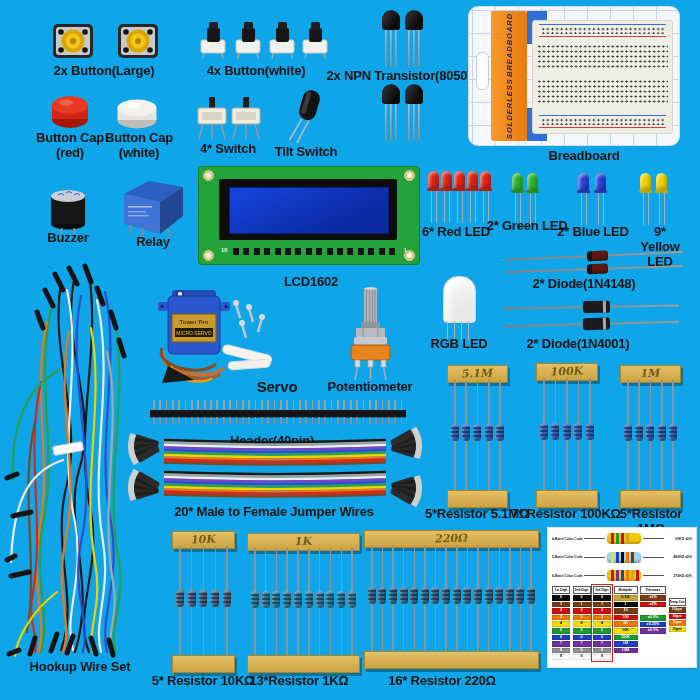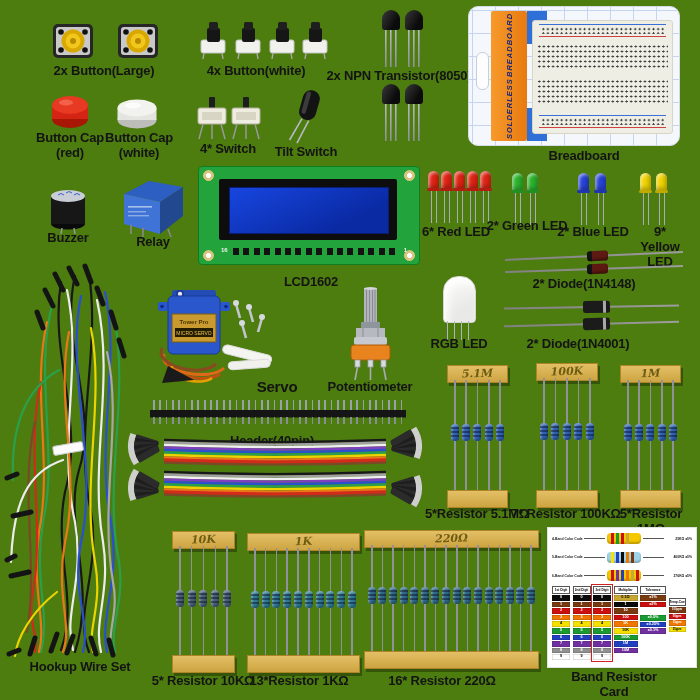--- a/index.html
+++ b/index.html
@@ -1,16 +1,16 @@
 <!DOCTYPE html>
 <html><head>
 <meta charset="utf-8">
 <style>
   html,body{margin:0;padding:0;background:#fff;}
-  #canvas{position:relative;width:700px;height:700px;background:#4d7c0f;overflow:hidden;
+  #canvas{position:relative;width:700px;height:700px;background:#0ea5e9;overflow:hidden;
           font-family:"Liberation Sans",sans-serif;}
   .item{position:absolute;}
   .lbl{position:absolute;transform:translateX(-50%);font-size:13px;font-weight:700;color:#141414;
        text-align:center;white-space:pre-line;letter-spacing:-0.2px;line-height:1.15;}
   svg{display:block;overflow:visible;}
 
   
   .to92{position:absolute;width:20px;height:57px;}
   .to92::before{content:"";position:absolute;left:1px;top:0;width:18px;height:20px;
     background:linear-gradient(120deg,#3a3a3a,#0b0b0b 70%);border-radius:9px 9px 3px 3px;}
@@ -512,20 +512,21 @@
         <rect x="268" y="58.5" width="24" height="7" rx="2" fill="#1e1e1e" transform="rotate(6 264 62)"></rect>
         <rect x="292" y="59.5" width="6" height="5" fill="#cfcfcf" transform="rotate(6 264 62)"></rect>
         <rect x="268" y="58.5" width="24" height="7" rx="2" fill="#2b2b2b" transform="rotate(14 264 62)"></rect>
         <rect x="292" y="59.5" width="6" height="5" fill="#cfcfcf" transform="rotate(14 264 62)"></rect>
         <rect x="268" y="58.5" width="24" height="7" rx="2" fill="#1e1e1e" transform="rotate(22 264 62)"></rect>
         <rect x="292" y="59.5" width="6" height="5" fill="#cfcfcf" transform="rotate(22 264 62)"></rect>
         <rect x="268" y="58.5" width="24" height="7" rx="2" fill="#2b2b2b" transform="rotate(30 264 62)"></rect>
         <rect x="292" y="59.5" width="6" height="5" fill="#cfcfcf" transform="rotate(30 264 62)"></rect>
       </svg>
   </div>
+  <div class="lbl" style="left:274px;top:505px">20* Male to Female Jumper Wires</div>
 
   <div class="item" style="left:3px;top:260px">
     <svg width="152" height="404" fill="none" stroke-linecap="round">
       <g stroke-width="2.2">
       <path d="M72,16 C56,84 96,148 76,210 C60,266 94,322 72,392" stroke="#181818"></path>
       <path d="M58,22 C46,96 82,162 62,232 C50,292 76,342 58,390" stroke="#181818"></path>
       <path d="M86,14 C98,92 70,172 88,252 C98,312 70,352 86,392" stroke="#181818"></path>
       <path d="M64,30 C80,102 54,182 72,262 C82,322 60,352 70,390" stroke="#ececec"></path>
       <path d="M94,40 C112,122 86,202 100,282 C108,332 90,362 98,392" stroke="#ececec"></path>
       <path d="M50,42 C30,112 56,192 40,262 C30,322 48,352 38,392" stroke="#2aa04a"></path>
@@ -1049,21 +1050,20 @@
         </div>
         <div class="bc-col bc-temp" style="width: 17px;">
           <div class="bc-h">Temp.Coeff.</div>
           <div class="bc-cell" style="background:#7a3a10;color:#ffffff">100ppm</div>
           <div class="bc-cell" style="background:#cc1010;color:#ffffff">50ppm</div>
           <div class="bc-cell" style="background:#f07800;color:#ffffff">15ppm</div>
           <div class="bc-cell" style="background:#f5e000;color:#000000">25ppm</div>
         </div>
       </div>
   </div>
-  <div class="lbl" style="left:614px;top:670px">Band Resistor Card</div>
 
 </div>
 
 <style>
   
   .bc-row{display:flex;align-items:center;gap:2px;height:15px;}
   .bc-name{font-size:3.4px;font-weight:bold;white-space:nowrap;width:30px;color:#222;}
   .bc-line{flex:1;height:1px;background:#555;}
   .bc-res{position:relative;width:34px;height:11px;border-radius:4px;box-shadow:inset 0 -2px 2px rgba(0,0,0,.22);}
   .bc-res i{position:absolute;top:0;bottom:0;width:3px;}

